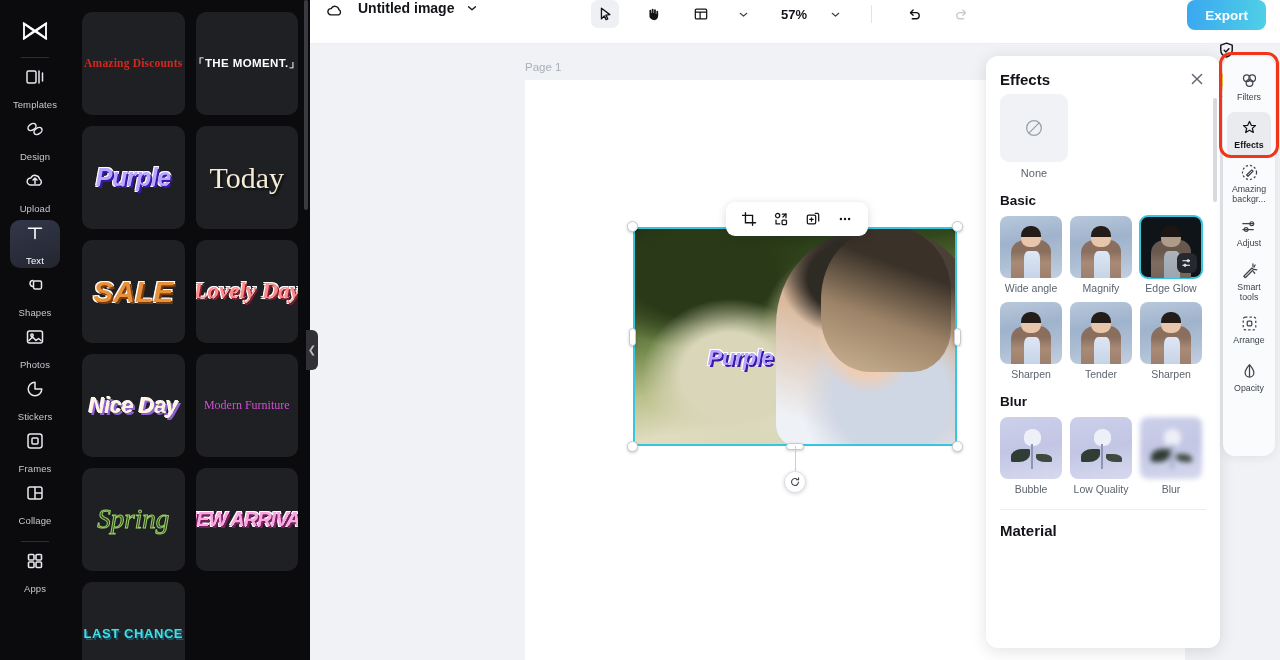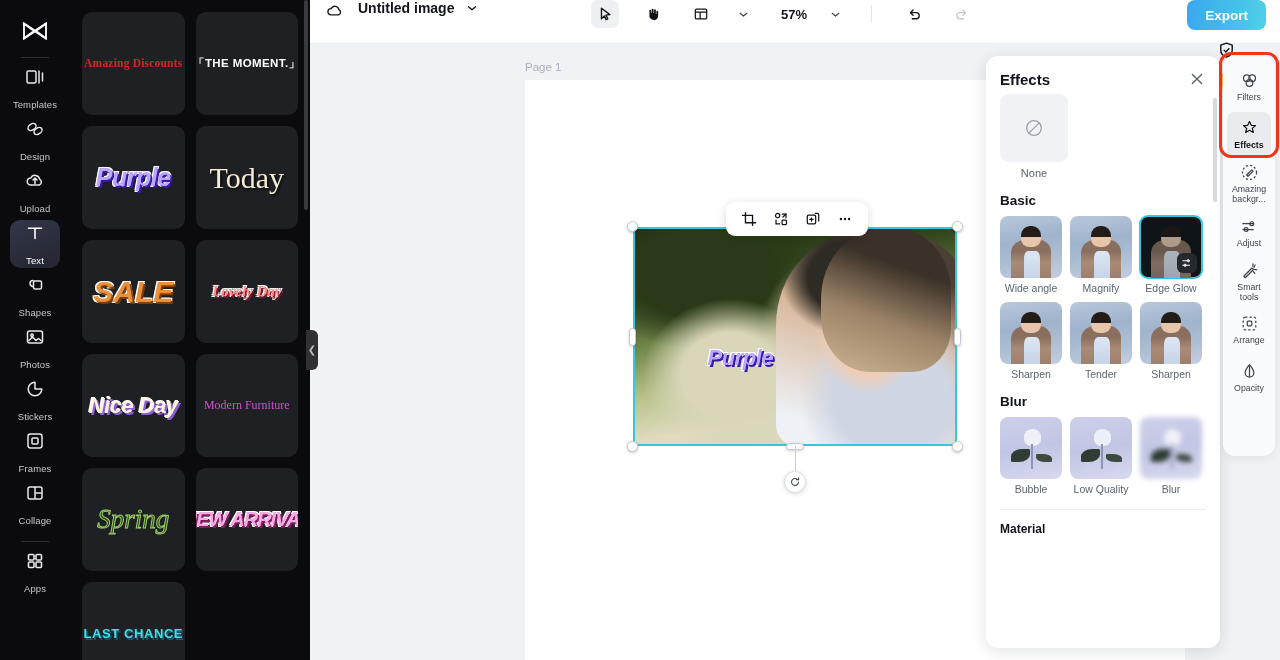--- a/index.html
+++ b/index.html
@@ -52,21 +52,21 @@
   .t-moment { font-size: 11.5px; font-weight: 700; color: #fff; letter-spacing: .4px; }
   .t-amazing { font-size: 11.5px; font-weight: 700; color: #d3281f; font-family:"Liberation Serif",serif; letter-spacing:.2px; }
   .t-purple { font-size: 25px; font-weight: 800; font-style: italic; color: #b9a7ff;
     text-shadow: 2px 2px 0 #3b19a8, -1px -1px 0 #fff, 1px -1px 0 #fff, -1px 1px 0 #fff; letter-spacing: -.5px; }
   .t-today { font-size: 30px; color: #f6ecd3; font-family: "Liberation Serif", serif;
     text-shadow: 2px 2px 2px rgba(0,0,0,.6); }
   .t-sale { font-size: 30px; font-weight: 800; font-style: italic; color: #e8913c;
     text-shadow: 2px 2px 0 #7a3d0a, -1.2px -1.2px 0 #fff, 1.2px -1.2px 0 #fff, -1.2px 1.2px 0 #fff, 1.2px 1.2px 0 #fff; }
   .t-shopnow { font-size: 18px; font-weight: 800; font-style: italic; color: #fff;
     text-shadow: 2px 2px 0 #c94a18; letter-spacing: -.5px; }
-  .t-lovely { font-size: 15px; font-weight: 800; font-style: italic; color: #f98d8d;
+  .t-lovely { font-size: 23px; font-weight: 800; font-style: italic; color: #f98d8d;
     font-family:"Liberation Serif",serif; text-shadow: 1.5px 1.5px 0 #8d1b2b, -1px -1px 0 #fff, 1px -1px 0 #fff, -1px 1px 0 #fff; }
   .t-nice { font-size: 22px; font-weight: 800; font-style: italic; color: #fdf3e0;
     text-shadow: 2px 2px 0 #8f5fd8, -1px -1px 0 #fff; letter-spacing:-.5px; }
   .t-modern { font-size: 12px; color: #d050d0; font-family: "Liberation Serif", serif; }
   .t-spring { font-size: 27px; font-style: italic; color: #2d4a17; -webkit-text-stroke: 1px #9acd68;
     font-family:"Liberation Serif",serif; }
   .t-newarr { font-size: 20px; font-weight: 800; font-style: italic; color: #f7a8e0;
     text-shadow: 2px 2px 0 #7c1d5e, -1px -1px 0 #fff, 1px -1px 0 #fff, -1px 1px 0 #fff; letter-spacing:-1px; }
   .t-lastch { font-size: 13px; font-weight: 800; color: #3fe0e8; letter-spacing: .6px;
     text-shadow: 1.5px 1.5px 0 #0d5c72; }
@@ -240,21 +240,21 @@
   .fx-item.sel .fx-thumb .p-body,
   .fx-item.sel .fx-thumb .p-shirt,
   .fx-item.sel .fx-thumb .p-head { filter: brightness(.78) saturate(.8); }
   .fx-badge {
     position: absolute; right: 5px; bottom: 5px; width: 20px; height: 20px;
     border-radius: 6px; background: #25282e; display: flex; align-items: center; justify-content: center;
   }
   .fx-lbl { font-size: 10.5px; color: #5d646f; text-align: center; margin-top: 4px;
     white-space: nowrap; overflow: hidden; text-overflow: ellipsis; }
   .fx-hr { height: 1px; background: #eceef1; margin: 14px 0 0; }
-  .fx-mat { font-size: 12px; font-weight: 700; color: #12141a; margin-top: 12px; }
+  .fx-mat { font-size: 15px; font-weight: 700; color: #12141a; margin-top: 12px; }
   .fx-scroll {
     position: absolute; right: 3px; top: 42px; width: 4px; height: 104px;
     background: #d7dade; border-radius: 3px;
   }
 
   
   .tool-rail {
     position: absolute; right: 5px; top: 56px; width: 52px; height: 400px;
     background: #fafbfc; border-radius: 12px; box-shadow: 0 2px 10px rgba(25,32,50,.08);
     display: flex; flex-direction: column; align-items: center; padding-top: 8px; z-index: 25;

